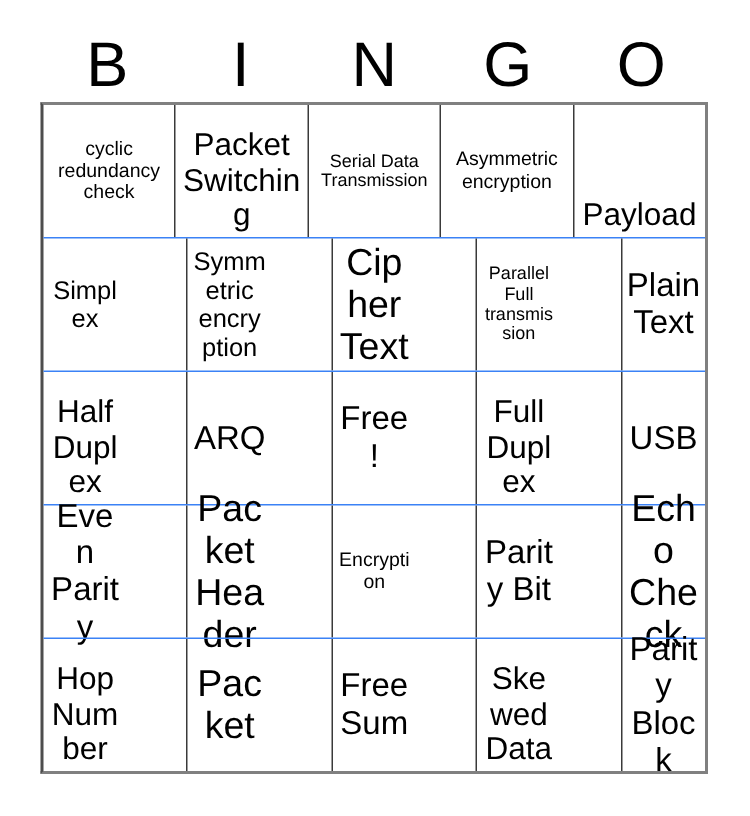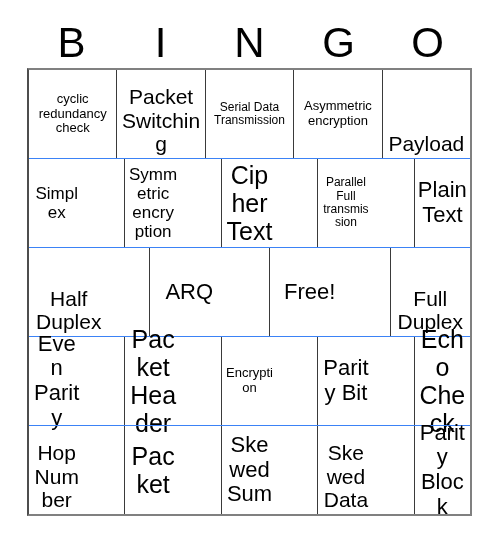--- a/index.html
+++ b/index.html
@@ -150,20 +150,23 @@
         </div>
       <div class="bingo-cell fs-xxl">
           <span class="cell-text">ARQ</span>
         </div>
       <div class="bingo-cell fs-xxl">
           <span class="cell-text">Free!</span>
         </div>
       <div class="bingo-cell fs-lg">
           <span class="cell-text">Full Duplex</span>
         </div>
+      <div class="bingo-cell fs-xxl">
+          <span class="cell-text">USB</span>
+        </div>
     </div>
 
     <div class="bingo-row">
       <div class="bingo-cell fs-xxl">
           <span class="cell-text">Even Parity</span>
         </div>
       <div class="bingo-cell fs-xl">
           <span class="cell-text">Packet Header</span>
         </div>
       <div class="bingo-cell fs-sm">
@@ -178,21 +181,21 @@
     </div>
 
     <div class="bingo-row">
       <div class="bingo-cell fs-lg">
           <span class="cell-text">Hop Number</span>
         </div>
       <div class="bingo-cell fs-xl">
           <span class="cell-text">Packet</span>
         </div>
       <div class="bingo-cell fs-xxl">
-          <span class="cell-text">Skewed Sum</span>
+          <span class="cell-text">Free Sum</span>
         </div>
       <div class="bingo-cell fs-lg">
           <span class="cell-text">Skewed Data</span>
         </div>
       <div class="bingo-cell fs-xxl">
           <span class="cell-text">Parity Block</span>
         </div>
     </div>
 
   </div>

